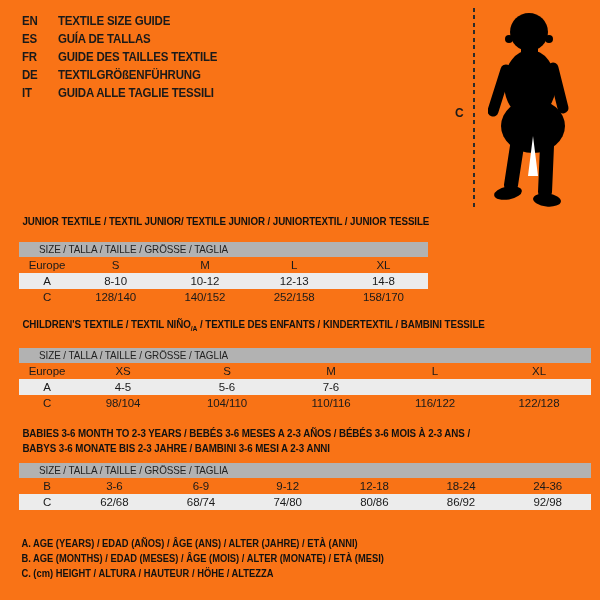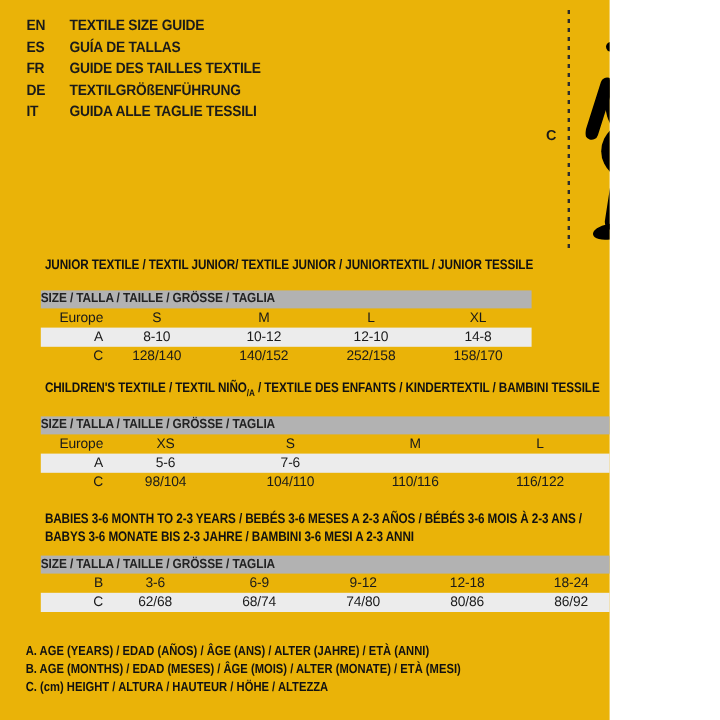--- a/index.html
+++ b/index.html
@@ -1,47 +1,47 @@
 <!DOCTYPE html>
 <html><head>
 <meta charset="utf-8">
 <style>
   html,body { margin:0; padding:0; background:#fff; }
   body { width:600px; height:600px; font-family:"Liberation Sans", sans-serif; color:#1a1a1a;
          -webkit-font-smoothing:antialiased; }
-  .page { position:relative; width:508px; height:600px; overflow:hidden; background:#eab308; }
+  .page { position:relative; width:600px; height:600px; overflow:hidden; background:#f97316; }
 
   
   .langs { position:absolute; left:22px; top:12px; transform:scaleX(.92); transform-origin:0 0; }
   .lang-row { display:flex; height:18px; line-height:18px; font-weight:bold; font-size:12.5px; letter-spacing:-.2px; }
   .lang-code { width:39px; flex:0 0 39px; }
 
   
   .dashline { position:absolute; left:473px; top:8px; width:2px; height:199px;
               background:repeating-linear-gradient(to bottom,#2b2b2b 0 4px,transparent 4px 7.5px); }
   .cLabel { position:absolute; left:455px; top:106px; font-weight:bold; font-size:12px; }
   svg.baby { position:absolute; left:488px; top:8px; }
 
   
-  .sec { position:absolute; left:34px; }
+  .sec { position:absolute; left:19px; }
   #sec0 { top:214px; width:409px; }
   #sec1 { top:317px; width:572px; }
   #sec2 { top:426px; width:572px; }
   .ttl { font-weight:bold; font-size:11.5px; line-height:15px; white-space:nowrap;
          transform:scaleX(.85); transform-origin:0 0; padding-left:4px; letter-spacing:-.1px; color:#111; }
   .sub { font-size:8px; vertical-align:sub; }
   #sec0 .tbl { margin-top:13px; }
   #sec1 .tbl { margin-top:12px; }
   #sec2 .tbl { margin-top:7px; }
   .band { height:15px; line-height:15px; background:#b2b2b2; font-size:11px; color:#222;
-          padding-left:0; overflow:hidden;font-weight:bold; }
+          padding-left:20px; overflow:hidden; }
   .band span { display:inline-block; transform:scaleX(.9); transform-origin:0 0; white-space:nowrap; letter-spacing:-.1px; }
   .trow { display:grid; height:16px; line-height:16px; font-size:11.5px; letter-spacing:-.1px; }
   .trow.shaded { background:#ececec; }
-  .trow .lab { text-align:right; padding-left:4px; }
+  .trow .lab { text-align:center; padding-left:4px; }
   .trow .cell { text-align:center; }
 
   
   .foot { position:absolute; left:18px; top:536px; font-weight:bold; font-size:11px;
           line-height:15px; white-space:nowrap; transform:scaleX(.85); transform-origin:0 0;
           padding-left:4px; color:#111; }
 </style>
 </head>
 <body>
 
@@ -101,21 +101,21 @@
           <span class="lab">Europe</span>
           <span class="cell">S</span>
           <span class="cell">M</span>
           <span class="cell">L</span>
           <span class="cell">XL</span>
         </div>
         <div class="trow shaded" style="background: rgb(236, 236, 236); grid-template-columns: 52px repeat(4, 1fr);">
           <span class="lab">A</span>
           <span class="cell">8-10</span>
           <span class="cell">10-12</span>
-          <span class="cell">12-10</span>
+          <span class="cell">12-13</span>
           <span class="cell">14-8</span>
         </div>
         <div class="trow" style="grid-template-columns: 52px repeat(4, 1fr);">
           <span class="lab">C</span>
           <span class="cell">128/140</span>
           <span class="cell">140/152</span>
           <span class="cell">252/158</span>
           <span class="cell">158/170</span>
         </div>
       </div>
@@ -129,20 +129,21 @@
         <div class="trow" style="grid-template-columns: 52px repeat(5, 1fr);">
           <span class="lab">Europe</span>
           <span class="cell">XS</span>
           <span class="cell">S</span>
           <span class="cell">M</span>
           <span class="cell">L</span>
           <span class="cell">XL</span>
         </div>
         <div class="trow shaded" style="background: rgb(236, 236, 236); grid-template-columns: 52px repeat(5, 1fr);">
           <span class="lab">A</span>
+          <span class="cell">4-5</span>
           <span class="cell">5-6</span>
           <span class="cell">7-6</span>
         </div>
         <div class="trow" style="grid-template-columns: 52px repeat(5, 1fr);">
           <span class="lab">C</span>
           <span class="cell">98/104</span>
           <span class="cell">104/110</span>
           <span class="cell">110/116</span>
           <span class="cell">116/122</span>
           <span class="cell">122/128</span>

